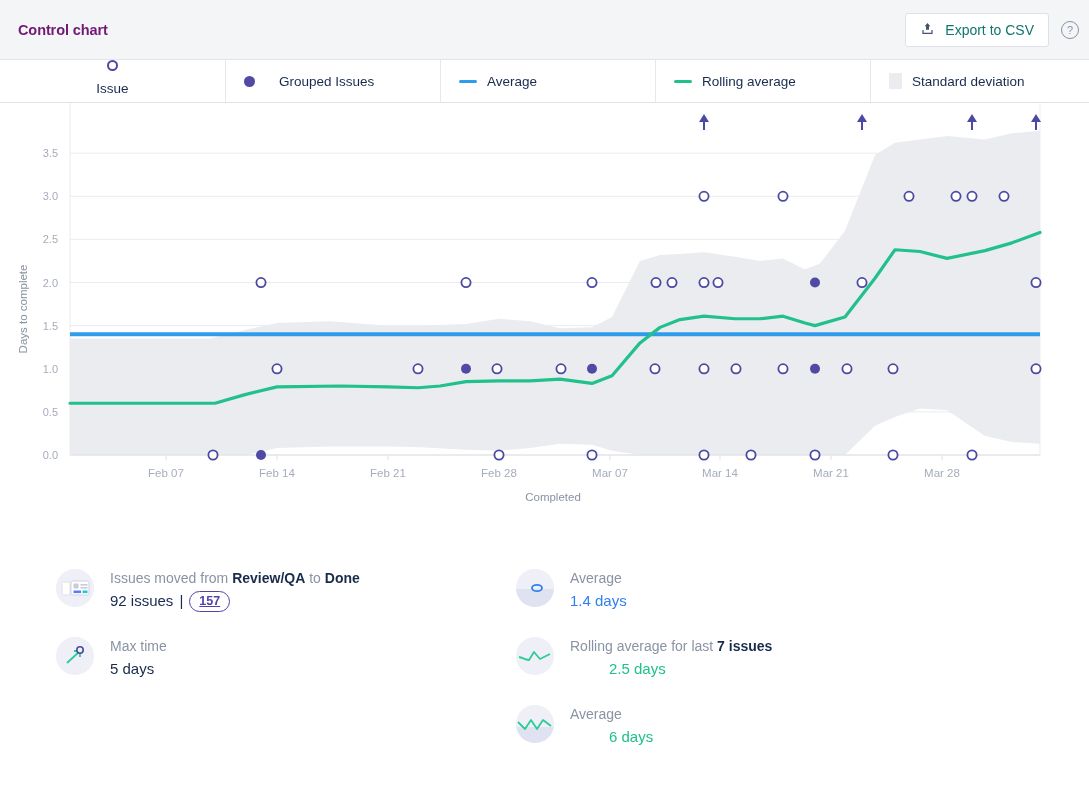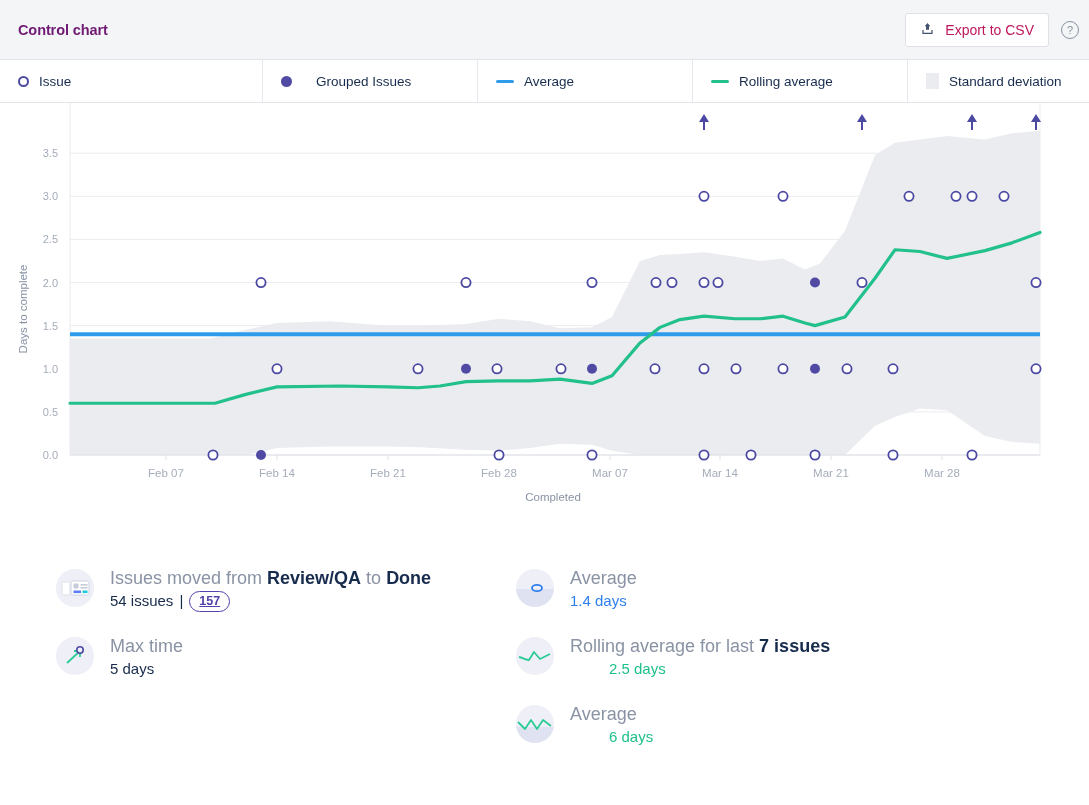--- a/index.html
+++ b/index.html
@@ -43,21 +43,21 @@
   .export-btn {
     display: flex;
     align-items: center;
     gap: 10px;
     background: #ffffff;
     border: 1px solid #dfe1e6;
     border-radius: 3px;
     height: 34px;
     padding: 0 14px;
     font-size: 14px;
-    color: #be185d;
+    color: #0f766e;
     cursor: pointer;
     box-sizing: border-box;
   }
   .help-icon {
     width: 18px; height: 18px;
     border-radius: 50%;
     border: 1.3px solid #8993a4;
     color: #8993a4;
     font-size: 11px;
     display: flex; align-items: center; justify-content: center;
@@ -78,21 +78,21 @@
     gap: 10px;
     padding: 0 18px;
     border-right: 1px solid #e6e8eb;
     box-sizing: border-box;
     font-size: 13.5px;
     color: #172b4d;
     cursor: pointer;
     flex: 0 0 auto;
   }
   .legend-cell:last-child { border-right: none; }
-  .lg-0 { width: 263px; }
+  .lg-0 { width: 226px; flex-direction: column; }
   .lg-1 { width: 215px; gap: 24px; }
   .lg-2 { width: 215px; }
   .lg-3 { width: 215px; }
   .lg-4 { width: 218px; }
 
   .sym-ring {
     width: 11px; height: 11px; border-radius: 50%;
     border: 2px solid #4c49a2; box-sizing: border-box;
   }
   .sym-dot {
@@ -138,21 +138,21 @@
     width: 38px; height: 38px;
     border-radius: 50%;
     background: #eff0f7;
     flex: 0 0 38px;
     position: relative;
     overflow: hidden;
     margin-top: 2px;
   }
   .sum-text { padding-top: 1px; }
   .sum-label {
-    font-size: 18px;
+    font-size: 14px;
     color: #8a93a4;
     line-height: 20px;
     white-space: nowrap;
   }
   .sum-label b { color: #172b4d; font-weight: bold; }
   .sum-value {
     font-size: 15px;
     color: #172b4d;
     line-height: 24px;
     margin-top: 1px;
@@ -336,21 +336,21 @@
             <rect x="17.5" y="14.5" width="5" height="5" rx="1" fill="#c7ccd9"></rect>
             <rect x="24.5" y="15" width="7" height="1.6" fill="#c7ccd9"></rect>
             <rect x="24.5" y="18" width="7" height="1.6" fill="#c7ccd9"></rect>
             <rect x="17.5" y="21.5" width="7.5" height="2.6" fill="#5b7cf5"></rect>
             <rect x="26.5" y="21.5" width="5" height="2.6" fill="#1ec9d8"></rect>
           </svg>
         </div>
         <div class="sum-text">
           <div class="sum-label"><span>Issues moved from </span><b>Review/QA</b><span> to </span><b>Done</b></div>
           <div class="sum-value">
-            <span>54 issues</span>
+            <span>92 issues</span>
             <span class="divider-pipe">|</span>
             <span class="pill">157</span>
           </div>
         </div>
       </div>
 
       <div class="sum-row">
         <div class="sum-icon">
           <svg width="38" height="38" viewBox="0 0 38 38">
             <circle cx="19" cy="19" r="19" fill="#eff0f7"></circle>

